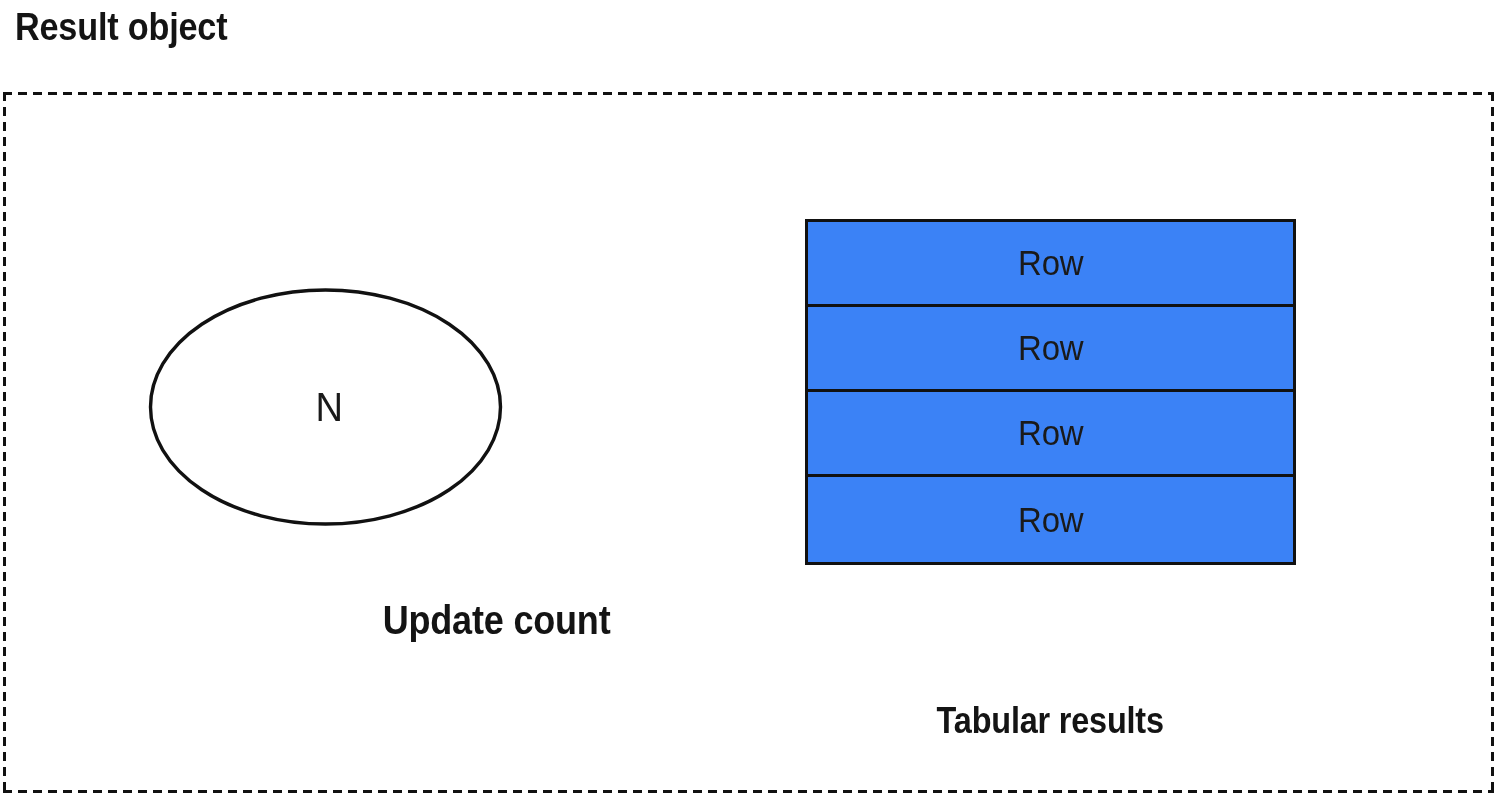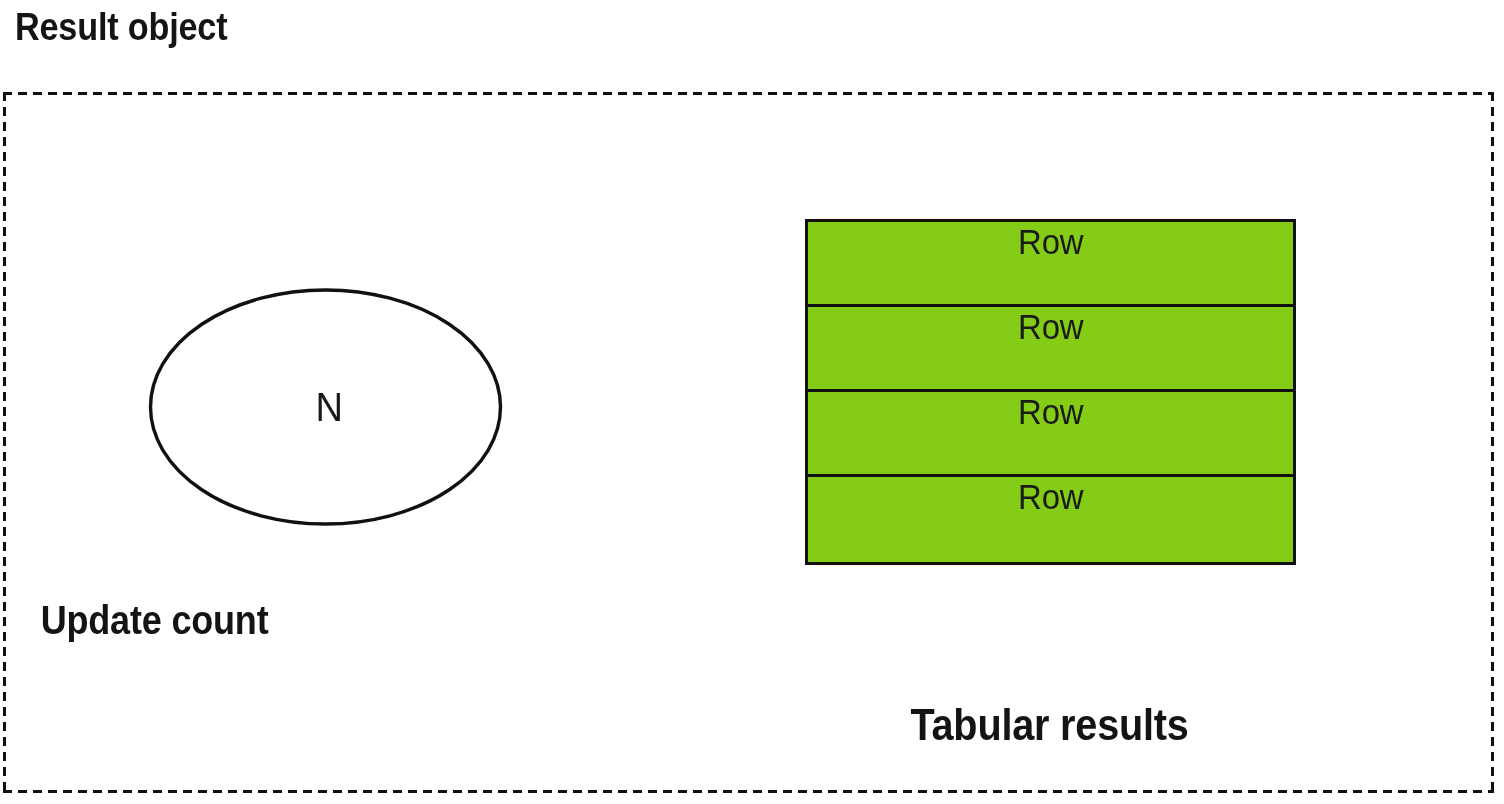--- a/index.html
+++ b/index.html
@@ -106,21 +106,21 @@
     font-weight: normal;
     color: #1a1a1a;
     transform: scaleX(0.93);
     transform-origin: center center;
   }
   #update-count-caption {
     position: absolute;
     left: -120px;
     top: 311px;
     width: 595px;
-    text-align: left;
+    text-align: right;
     font-size: 40px;
     font-weight: bold;
     color: #141414;
     letter-spacing: -0.2px;
     white-space: nowrap;
   }
   #update-count-caption span {
     display: inline-block;
     transform: scaleX(0.90);
   }
@@ -138,40 +138,41 @@
     width: 491px;
     box-sizing: border-box;
     border: 3px solid #111111;
     background: #ffffff;
   }
   .table-row {
     height: 85px;
     box-sizing: border-box;
     border-bottom: 3px solid #111111;
     display: flex;
+    align-items: center;
     justify-content: center;
-    background: #84cc16;
+    background: #3b82f6;
   }
   .table-row:last-child {
     border-bottom: none;
   }
   .table-row-label {
     font-size: 35px;
     font-weight: normal;
     color: #1a1a1a;
     transform: scaleX(0.94);
     letter-spacing: -0.2px;
   }
   #tabular-results-caption {
     position: absolute;
     left: -55px;
     top: 481px;
     width: 600px;
     text-align: center;
-    font-size: 44px;
+    font-size: 36px;
     font-weight: bold;
     color: #141414;
     letter-spacing: -0.2px;
     white-space: nowrap;
   }
   #tabular-results-caption span {
     display: inline-block;
     transform: scaleX(0.90);
   }
 

